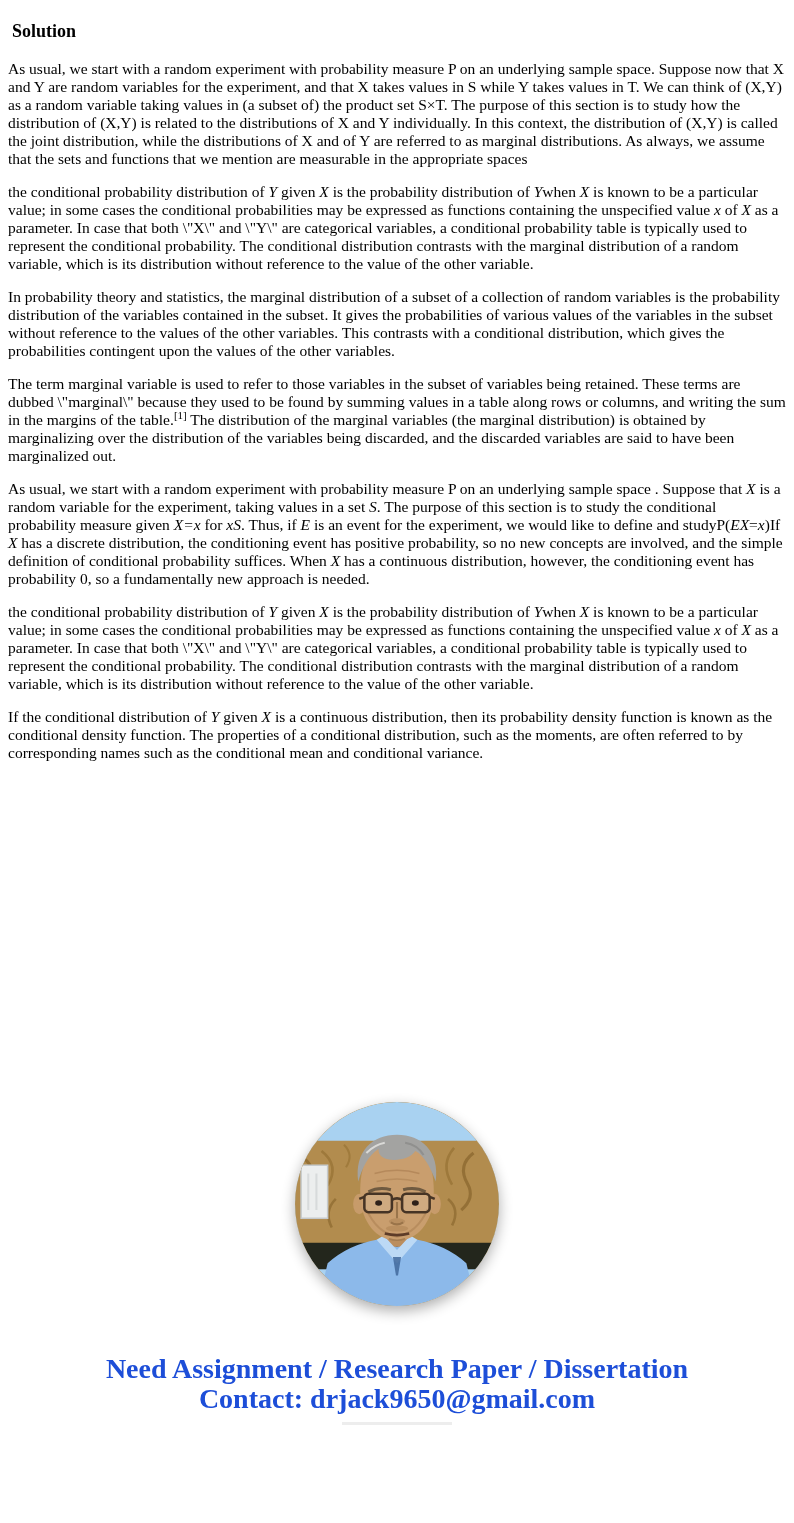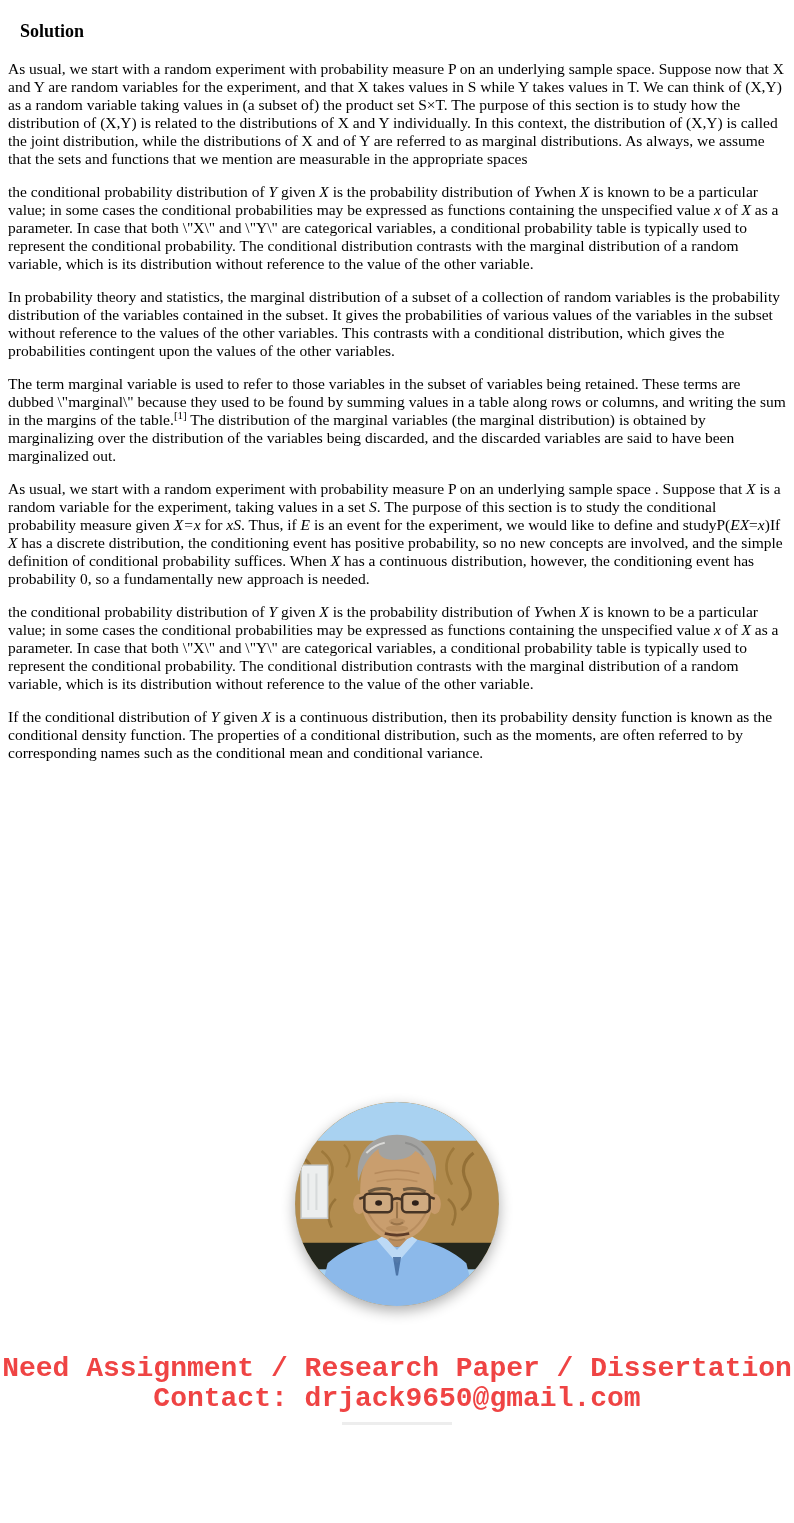--- a/index.html
+++ b/index.html
@@ -10,43 +10,43 @@
   }
   .page{width:794px;height:1523px;position:relative;}
   .text-col{padding:0 8px;}
   p.body-par{
     font-size:15.5px;line-height:18px;margin:15px 0;
     text-align:left;
   }
   p.question{margin-top:9px;}
   h2.solution{
     font-size:18px;line-height:20px;font-weight:700;
-    margin:21px 0 19px 12px;
+    margin:21px 0 19px 4px;
   }
   .b{font-weight:400;}
   .i{font-style:italic;}
   sup{font-size:11px;line-height:0;vertical-align:super;}
   .avatar-wrap{
     margin-top:340px;
     display:flex;justify-content:center;
   }
   .avatar{
     width:204px;height:204px;border-radius:50%;
     overflow:hidden;
     box-shadow:0 5px 14px rgba(0,0,0,0.32);
     background:#b28c4e;
   }
   .avatar svg{display:block;width:204px;height:204px;}
   .footer{
     margin-top:48px;
     text-align:center;
-    font-family:Liberation Mono, monospace;
+    font-family:Liberation Serif, serif;
     font-weight:700;
     font-size:28px;line-height:30px;
-    color:#ef4444;
+    color:#1d4ed8;
   }
   .artifact{
     width:110px;height:3px;background:#ededed;
     margin:8px auto 0 auto;
   }
 </style>
 </head>
 <body>
 
 <div class="page">

